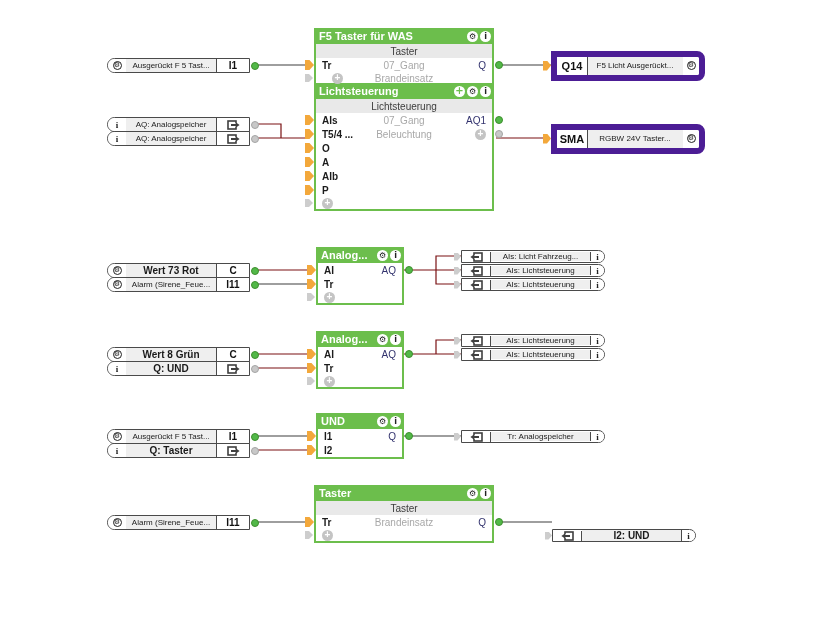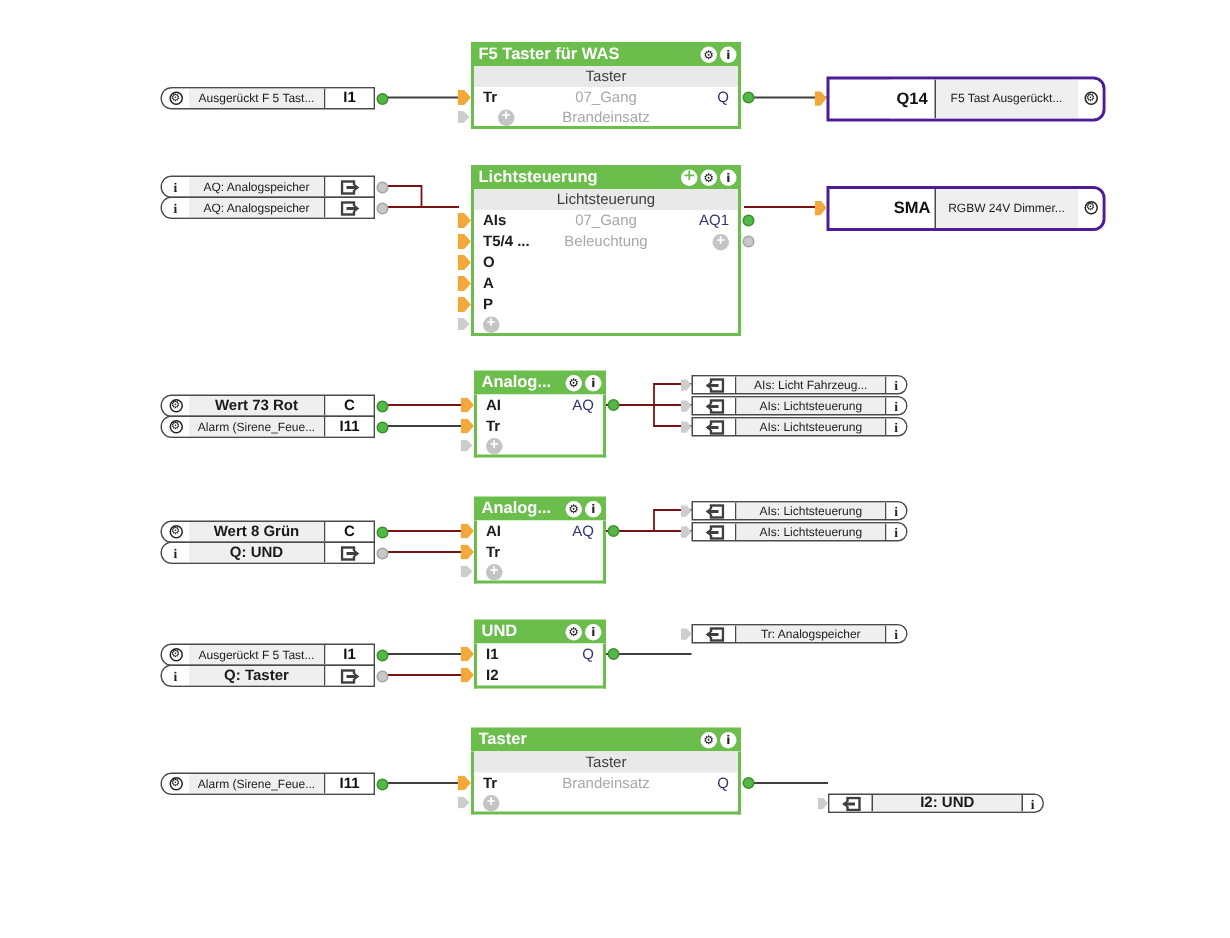--- a/index.html
+++ b/index.html
@@ -49,31 +49,31 @@
   .llabel.b{font-size:10px; font-weight:bold;}
   .lport{width:32px; background:#fff; display:flex; align-items:center; justify-content:center;
          font-size:10px; font-weight:bold; color:#111;}
   .ldot{position:absolute; right:-9px; top:50%; transform:translateY(-50%); width:8px; height:8px; border-radius:50%;}
   .ldot.g{background:var(--dot-green); border:1px solid #3E8E2E;}
   .ldot.gy{background:var(--dot-gray); border:1px solid #A5A5A5;}
 
   
   .rref{position:absolute; height:13px; display:flex; align-items:center;}
   .rmk{width:7px; height:8px; background:var(--marker-gray); clip-path:polygon(0 0,50% 0,100% 50%,50% 100%,0 100%); flex:0 0 auto;}
-  .rbox{display:flex; height:13px; border:1px solid #4a4a4a; border-radius:0 7px 7px 0; overflow:hidden;}
+  .rbox{display:flex; height:13px; border:1px solid #4a4a4a; border-radius:0 7px 7px 0; overflow:hidden;align-items:center;}
   .ricon{width:29px; background:#fff; border-right:1px solid #4a4a4a; display:flex; align-items:center; justify-content:center;}
   .rlabel{width:100px; background:#EFEFEF; border-right:1px solid #4a4a4a; display:flex; align-items:center;
           justify-content:center; font-size:8px; color:#1a1a1a; white-space:nowrap; overflow:hidden;}
   .rlabel.b{font-size:10px; font-weight:bold;}
   .rcap{width:13px; background:#fff; display:flex; align-items:center; justify-content:center;}
 
   
   .outelem{position:absolute; height:15px; display:flex; align-items:center;}
   .omk{width:8px; height:10px; background:var(--marker-orange); clip-path:polygon(0 0,50% 0,100% 50%,50% 100%,0 100%); flex:0 0 auto;}
-  .obox{display:flex; height:30px; border:2px solid #4c1d95; border-radius:0 8px 8px 0; overflow:hidden;padding-left:40px;}
+  .obox{display:flex; height:30px; border:6px solid #4c1d95; border-radius:0 8px 8px 0; overflow:hidden;}
   .oport{width:31px; background:#fff; border-right:1px solid #4a4a4a; display:flex; align-items:center;
          justify-content:center; font-size:11px; font-weight:bold; color:#111;}
   .olabel{width:95px; background:#EFEFEF; display:flex; align-items:center; justify-content:center;
           font-size:8px; color:#1a1a1a; white-space:nowrap; overflow:hidden; border-right:1px solid #EFEFEF;}
   .ocap{width:16px; background:#fff; display:flex; align-items:center; justify-content:center;}
 </style>
 </head>
 <body>
 
 <div class="canvas">
@@ -118,21 +118,21 @@
         <span class="bdot g"></span>
       </div>
       <div class="brow plusrow">
         <span class="mk gray"></span>
         <span class="plus" style="margin-left:10px">+</span>
         <span class="ctext">Brandeinsatz</span>
       </div>
     </div>
   </div>
 
-  <div class="block" style="left:314px;top:110px;width:180px">
+  <div class="block" style="left:314px;top:83px;width:180px">
     <div class="bhdr">
       <span class="btitle">Lichtsteuerung</span>
       <span class="hic move">+</span>
       <span class="hic">⚙</span>
       <span class="hic">i</span>
     </div>
     <div class="bbody">
       <div class="brow sub">
           <span>Lichtsteuerung</span>
         </div>
@@ -153,20 +153,24 @@
       <div class="brow">
         <span class="mk"></span>
         <span class="pin">O</span>
       </div>
       <div class="brow">
         <span class="mk"></span>
         <span class="pin">A</span>
       </div>
       <div class="brow">
         <span class="mk"></span>
+        <span class="pin">AIb</span>
+      </div>
+      <div class="brow">
+        <span class="mk"></span>
         <span class="pin">P</span>
       </div>
       <div class="brow plusrow">
         <span class="mk gray"></span>
         <span class="plus">+</span>
       </div>
     </div>
   </div>
 
   <div class="block" style="left:316px;top:247px;width:88px">
@@ -473,21 +477,21 @@
             <path d="M9 4 h-5 v-1.6 l-3.6 2.6 3.6 2.6 v-1.6 h5 z" fill="#3f3f3f"></path>
           </svg>
         </span>
       <span class="rlabel">AIs: Lichtsteuerung</span>
       <span class="rcap">
           <span class="ibadge">i</span>
         </span>
     </div>
   </div>
 
-  <div class="rref" style="left:454px;top:416px">
+  <div class="rref" style="left:454px;top:430px">
     <span class="rmk"></span>
     <div class="rbox">
       <span class="ricon">
           <svg width="13" height="10" viewBox="0 0 13 10">
             <rect x="4" y="1" width="8" height="8" fill="none" stroke="#3f3f3f" stroke-width="1.6"></rect>
             <line x1="1" y1="5" x2="9" y2="5" stroke="#fff" stroke-width="3"></line>
             <path d="M9 4 h-5 v-1.6 l-3.6 2.6 3.6 2.6 v-1.6 h5 z" fill="#3f3f3f"></path>
           </svg>
         </span>
       <span class="rlabel">Tr: Analogspeicher</span>
@@ -511,31 +515,31 @@
       <span class="rcap">
           <span class="ibadge">i</span>
         </span>
     </div>
   </div>
 
   <div class="outelem" style="left:543px;top:58px">
     <span class="omk"></span>
     <div class="obox">
       <span class="oport">Q14</span>
-      <span class="olabel">F5 Tast Ausgerückt...</span>
+      <span class="olabel">F5 Licht Ausgerückt...</span>
       <span class="ocap">
           <span class="gbadge">⚙</span>
         </span>
     </div>
   </div>
 
   <div class="outelem" style="left:543px;top:131px">
     <span class="omk"></span>
     <div class="obox">
       <span class="oport">SMA</span>
-      <span class="olabel">RGBW 24V Dimmer...</span>
+      <span class="olabel">RGBW 24V Taster...</span>
       <span class="ocap">
           <span class="gbadge">⚙</span>
         </span>
     </div>
   </div>
 
 </div>
 
 </body></html>

